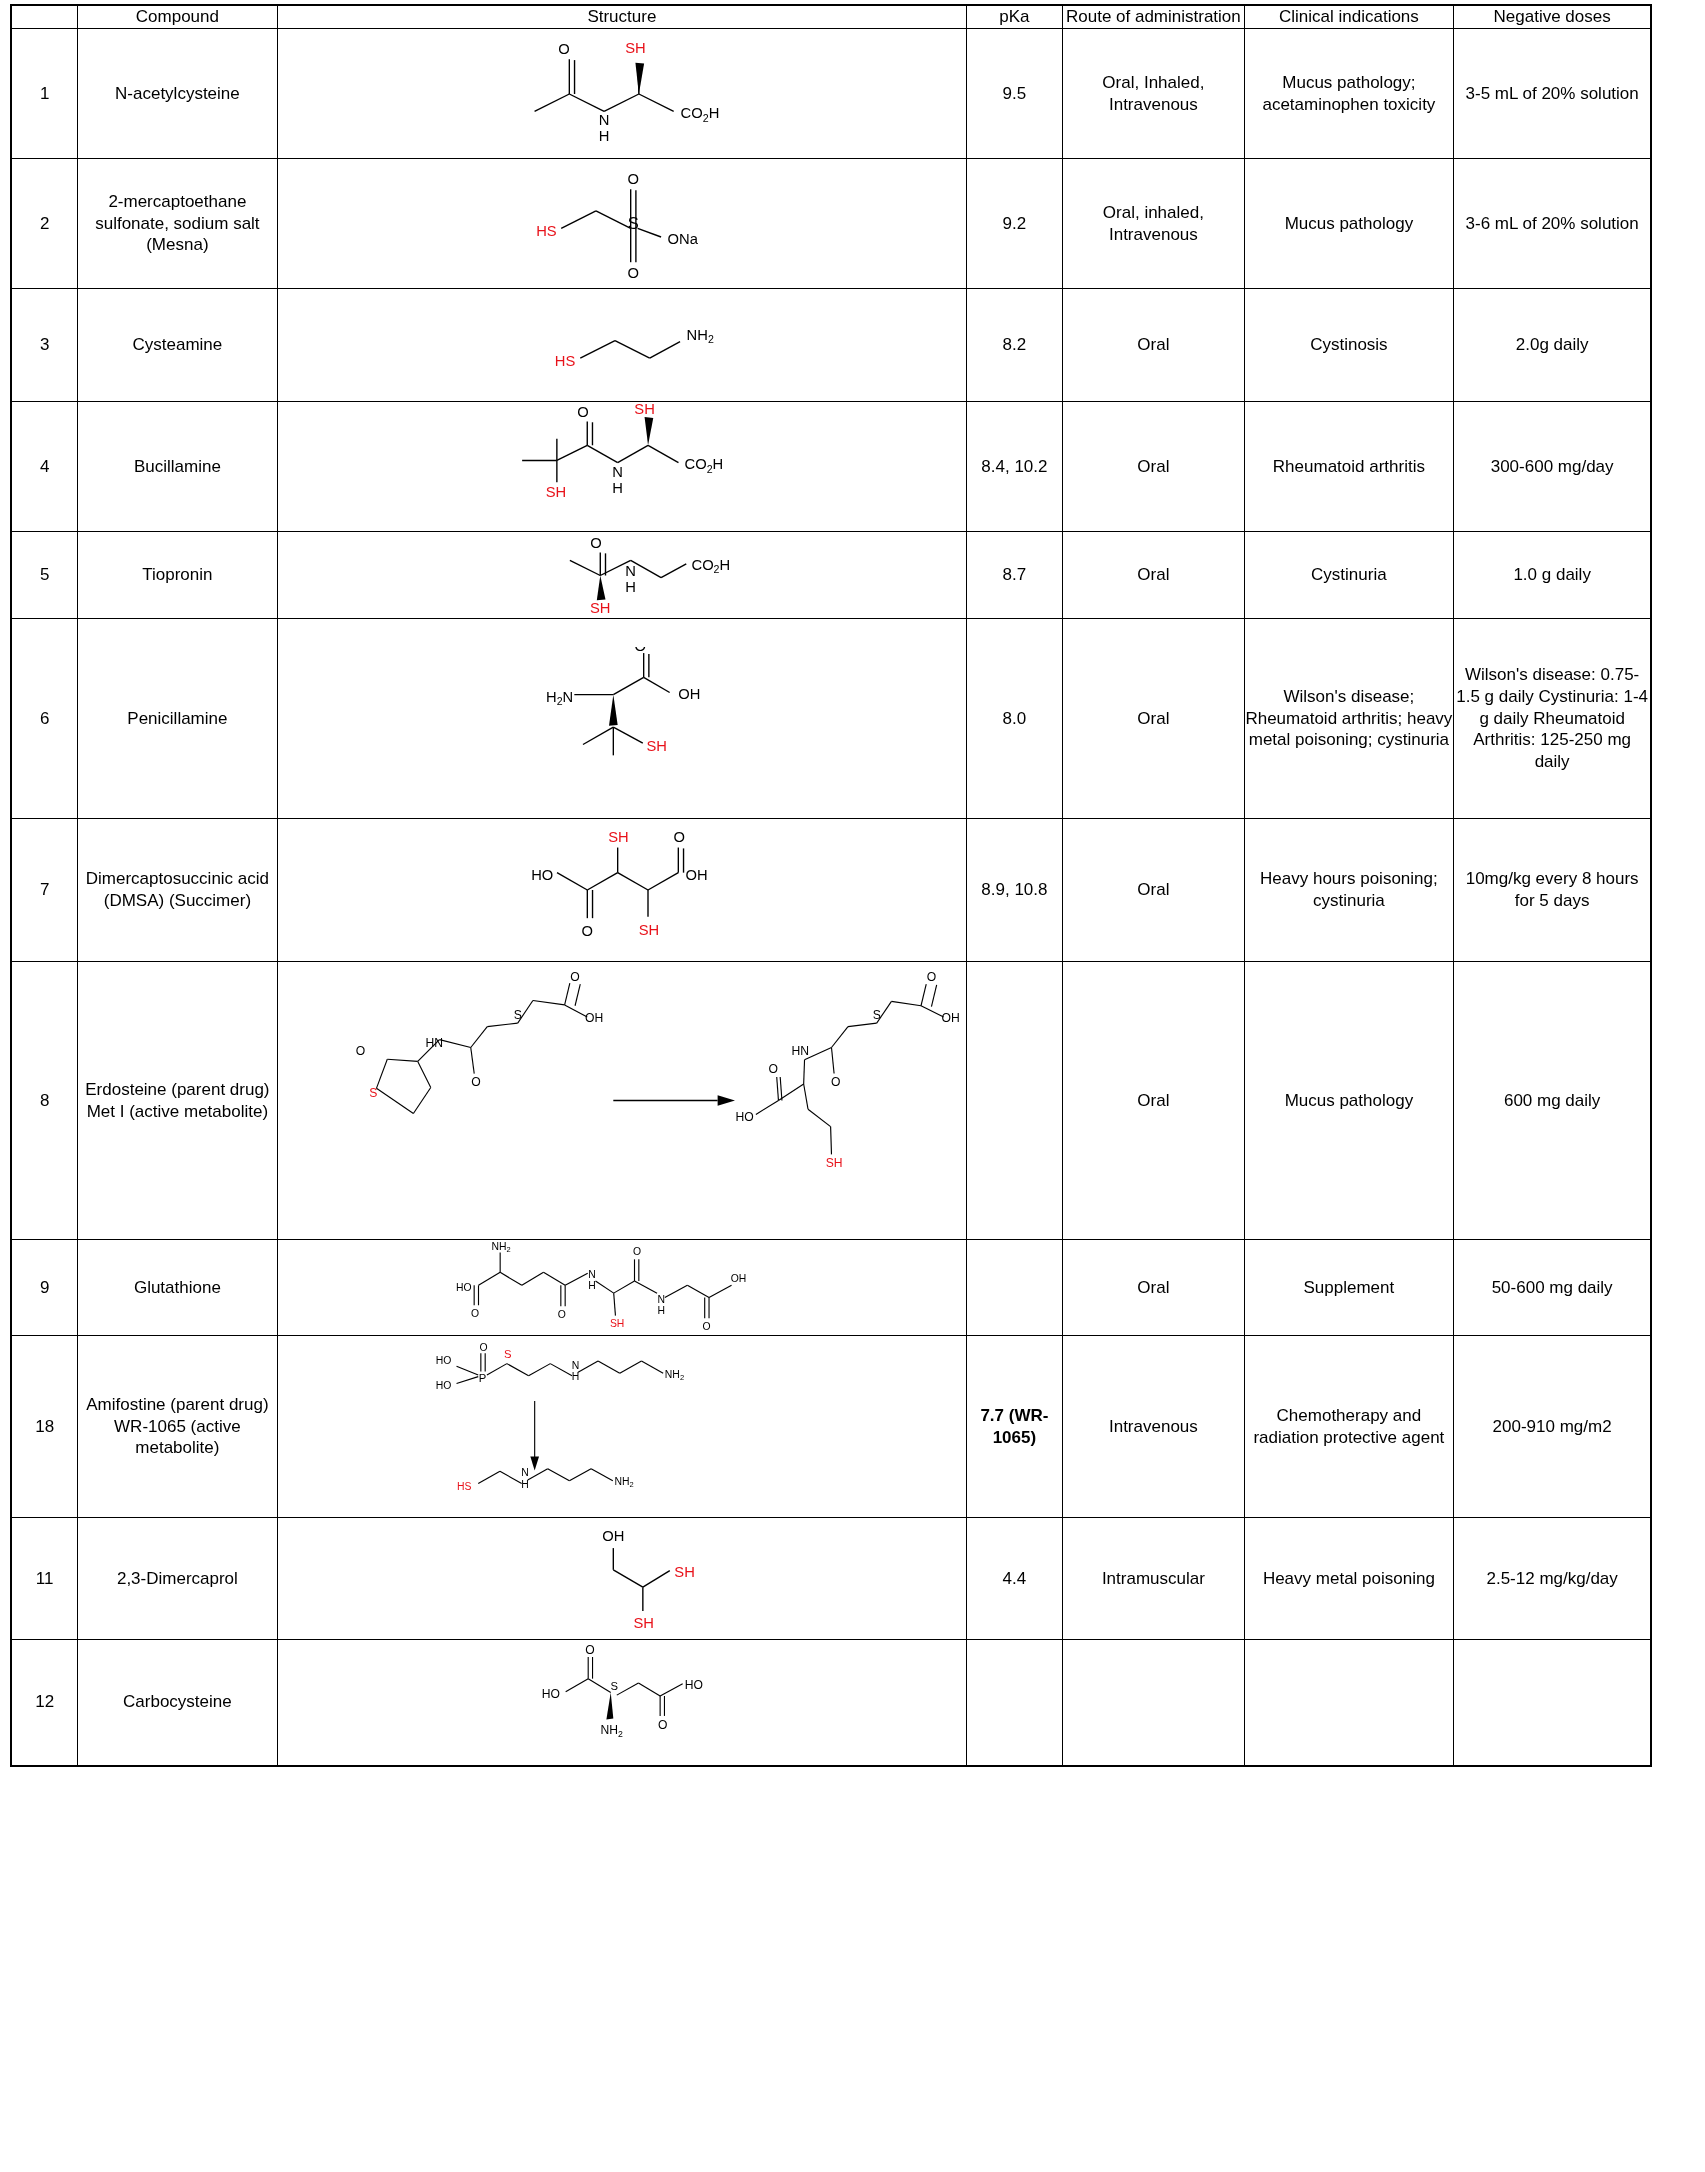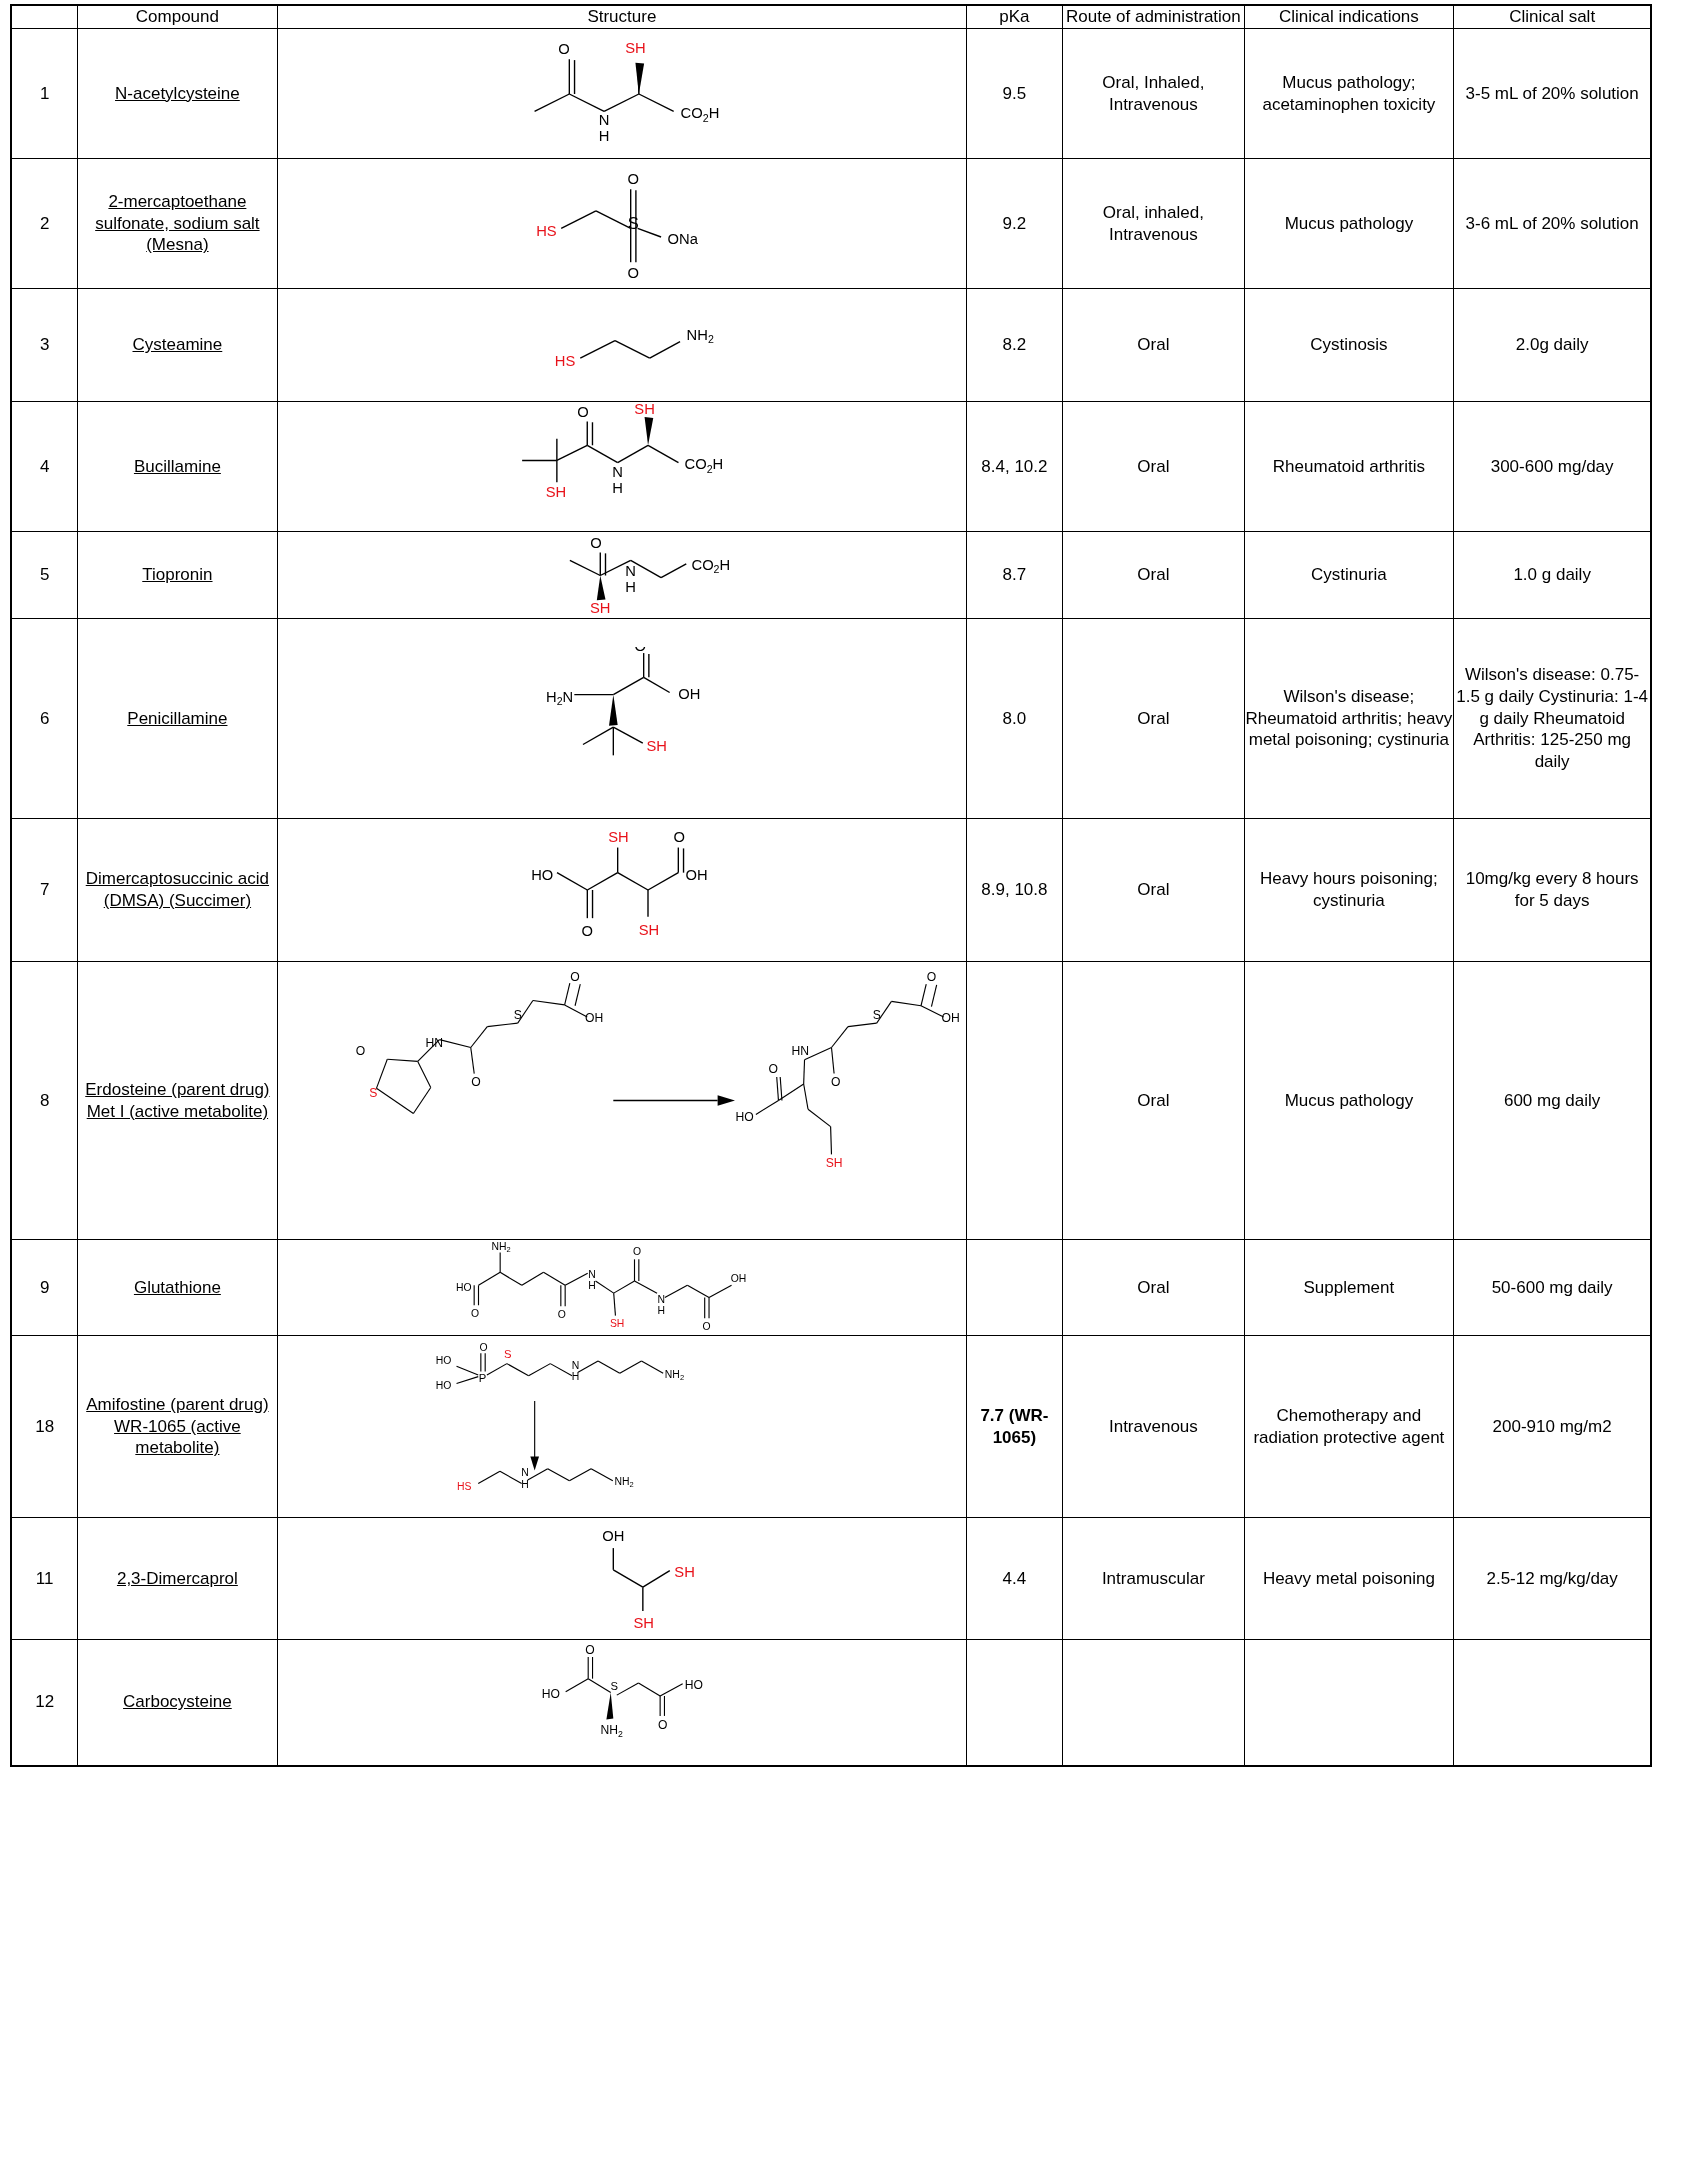--- a/index.html
+++ b/index.html
@@ -46,21 +46,20 @@
     font-size: 18px;
     padding: 9.6px 3.5px;
     line-height: 1.22;
   }
   td.num-cell {
     font-size: 17.4px;
   }
   td.cmp-cell {
     font-size: 17px;
     padding: 4.3px 2.6px;
-    text-decoration: underline;
   }
   td.pka-cell, td.route-cell, td.ind-cell, td.dose-cell {
     font-size: 17px;
     padding: 4.3px 4.3px;
   }
   td.ind-cell, td.dose-cell { line-height: 1.3; }
   td.struct-cell {
     padding: 0;
     text-align: center;
     vertical-align: middle;
@@ -95,21 +94,21 @@
         <col class="c-dose">
   </colgroup>
   <thead>
     <tr>
       <th></th>
       <th>Compound</th>
       <th>Structure</th>
       <th>pKa</th>
       <th>Route of administration</th>
       <th>Clinical indications</th>
-      <th>Clinical salt</th>
+      <th>Negative doses</th>
     </tr>
   </thead>
   <tbody>
 
     <tr style="height:130px;">
       <td class="num-cell">1</td>
       <td class="cmp-cell">N-acetylcysteine</td>
       <td class="struct-cell">
         <svg width="313" height="122" viewBox="0 0 720 280" style="font-size:39px">
           <path class="bond" d="M160,180 L240,140"></path>

